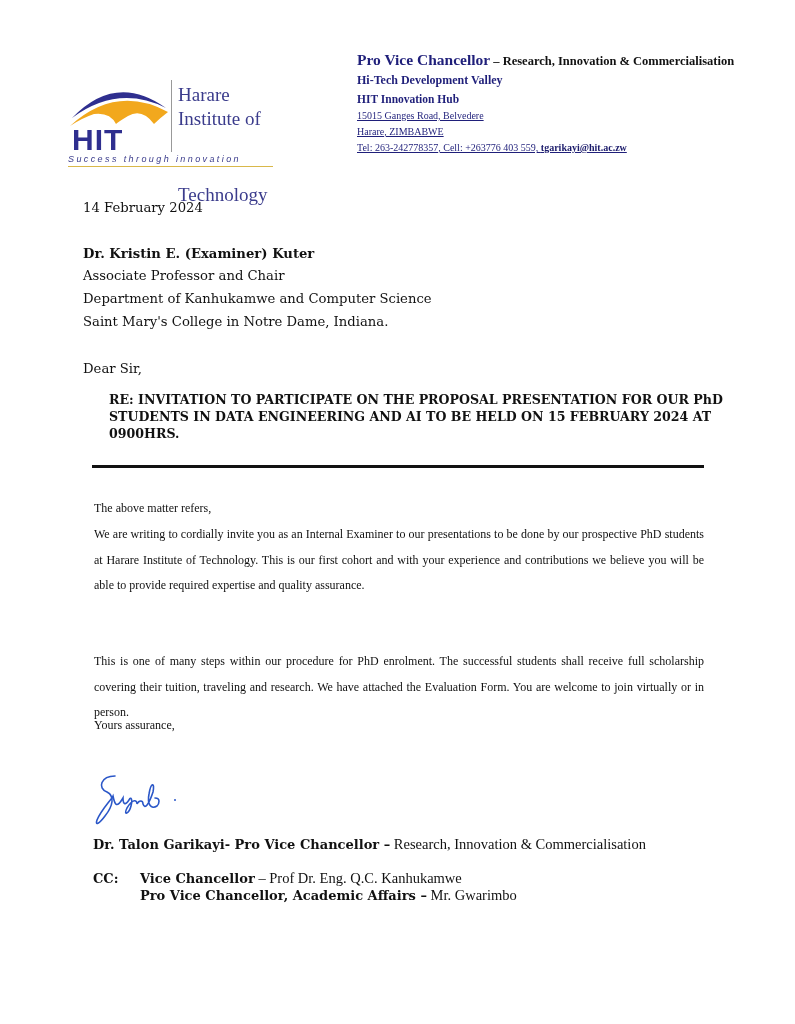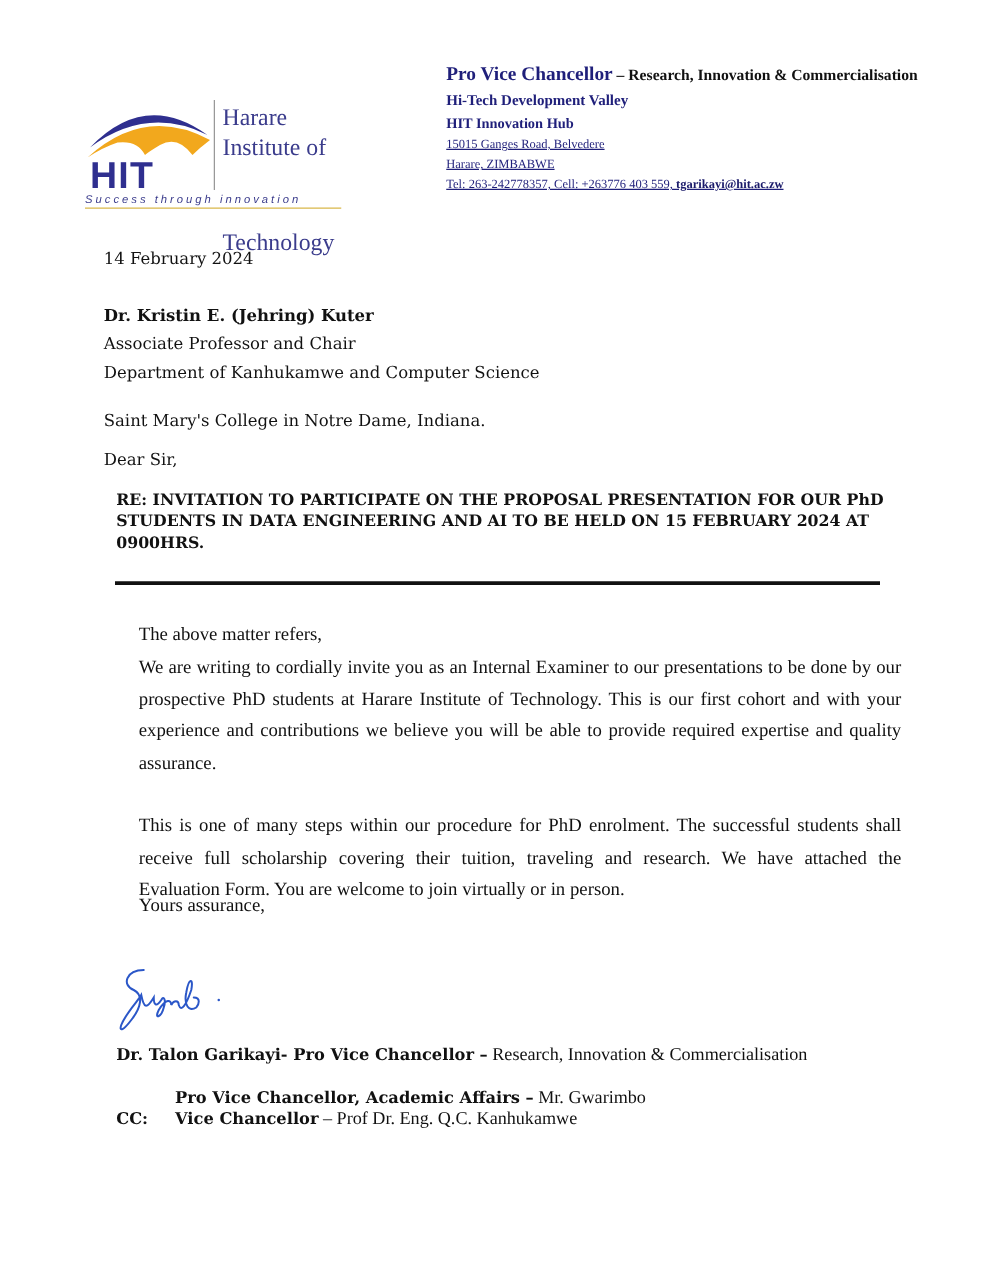--- a/index.html
+++ b/index.html
@@ -19,24 +19,24 @@
   #hdr .l1 .big { font-size:15.5px; font-weight:bold;text-align:right; }
   #hdr .l1 .rest { font-weight:bold; font-size:12.5px; color:#111; }
   #hdr .l2 { font-size:12px; font-weight:bold; margin-top:4px; }
   #hdr .l3 { font-size:11.5px; font-weight:bold; margin-top:5px; }
   #hdr .small { font-size:10px; color:#1f1f7a; margin-top:5px; white-space:nowrap;text-decoration:underline; }
   #hdr .small b { color:#1a1a6a; }
 
   .body-text { font-family:"DejaVu Serif", serif; font-size:13.2px; color:#111; }
   .line { position:absolute; left:83px; white-space:nowrap; }
 
-  #re { left:93px; top:391px; width:640px; font-family:"DejaVu Serif", serif; font-weight:bold; font-size:12.6px; line-height:17px; }
+  #re { left:109px; top:391px; width:640px; font-family:"DejaVu Serif", serif; font-weight:bold; font-size:12.6px; line-height:17px; }
   #rule { left:92px; top:465px; width:612px; height:3px; background:#111; }
 
-  .para { position:absolute; left:111px; width:610px; font-family:"Liberation Serif", serif; font-size:15px; line-height:25.5px; text-align:justify; color:#111; }
+  .para { position:absolute; left:94px; width:610px; font-family:"Liberation Serif", serif; font-size:12px; line-height:25.5px; text-align:justify; color:#111; }
 
   #sig { left:93px; top:770px; }
   #signer { left:93px; top:836px; font-family:"DejaVu Serif", serif; font-size:13px; white-space:nowrap; }
   #cc { left:93px; top:870px; font-family:"DejaVu Serif", serif; font-size:13px; line-height:17px; }
   #cc .lbl { display:inline-block; width:47px; font-weight:bold; }
 </style>
 </head>
 <body>
 
 <div id="logo" class="abs">
@@ -63,24 +63,24 @@
   <div class="l2">Hi-Tech Development Valley</div>
   <div class="l3">HIT Innovation Hub</div>
   <div class="small">15015 Ganges Road, Belvedere</div>
   <div class="small">Harare, ZIMBABWE</div>
   <div class="small">
     <span>Tel: 263-242778357, Cell: +263776 403 559, </span><b>tgarikayi@hit.ac.zw</b>
   </div>
 </div>
 
 <div class="line body-text" style="top:200px;">14 February 2024</div>
-<div class="line body-text" style="top:246px;font-weight:bold;">Dr. Kristin E. (Jehring) Kuter</div>
+<div class="line body-text" style="top:246px;font-weight:bold;">Dr. Kristin E. (Examiner) Kuter</div>
 <div class="line body-text" style="top:268px;">Associate Professor and Chair</div>
 <div class="line body-text" style="top:291px;">Department of Kanhukamwe and Computer Science</div>
-<div class="line body-text" style="top:314px;margin-top:16px;">Saint Mary's College in Notre Dame, Indiana.</div>
+<div class="line body-text" style="top:314px;">Saint Mary's College in Notre Dame, Indiana.</div>
 <div class="line body-text" style="top:361px;">Dear Sir,</div>
 
 <div id="re" class="abs">RE: INVITATION TO PARTICIPATE ON THE PROPOSAL PRESENTATION FOR OUR PhD STUDENTS IN DATA ENGINEERING AND AI TO BE HELD ON 15 FEBRUARY 2024 AT 0900HRS.</div>
 <div id="rule" class="abs"></div>
 
 <div class="para" style="top:496px;">The above matter refers,</div>
 <div class="para" style="top:522px;">We are writing to cordially invite you as an Internal Examiner to our presentations to be done by our prospective PhD students at Harare Institute of Technology. This is our first cohort and with your experience and contributions we believe you will be able to provide required expertise and quality assurance.</div>
 <div class="para" style="top:649px;">This is one of many steps within our procedure for PhD enrolment. The successful students shall receive full scholarship covering their tuition, traveling and research. We have attached the Evaluation Form. You are welcome to join virtually or in person.</div>
 <div class="para" style="top:713px;">Yours assurance,</div>
 
@@ -90,18 +90,18 @@
     <circle cx="82" cy="30" r="1" fill="#2b57c8"></circle>
   </svg>
 </div>
 
 <div id="signer" class="abs">
   <b>Dr. Talon Garikayi- Pro Vice Chancellor –</b><span style="font-family:'Liberation Serif', serif;font-size:14.5px;"> Research, Innovation &amp; Commercialisation</span>
 </div>
 
 <div id="cc" class="abs">
   <div>
-    <span class="lbl"></span><b>Pro Vice Chancellor, Academic Affairs –</b><span style="font-family:'Liberation Serif', serif;font-size:14.5px;"> Mr. Gwarimbo</span>
+    <span class="lbl">CC:</span><b>Vice Chancellor</b><span style="font-family:'Liberation Serif', serif;font-size:14.5px;"> – Prof Dr. Eng. Q.C. Kanhukamwe</span>
   </div>
   <div>
-    <span class="lbl">CC:</span><b>Vice Chancellor</b><span style="font-family:'Liberation Serif', serif;font-size:14.5px;"> – Prof Dr. Eng. Q.C. Kanhukamwe</span>
+    <span class="lbl"></span><b>Pro Vice Chancellor, Academic Affairs –</b><span style="font-family:'Liberation Serif', serif;font-size:14.5px;"> Mr. Gwarimbo</span>
   </div>
 </div>
 
 </body></html>

